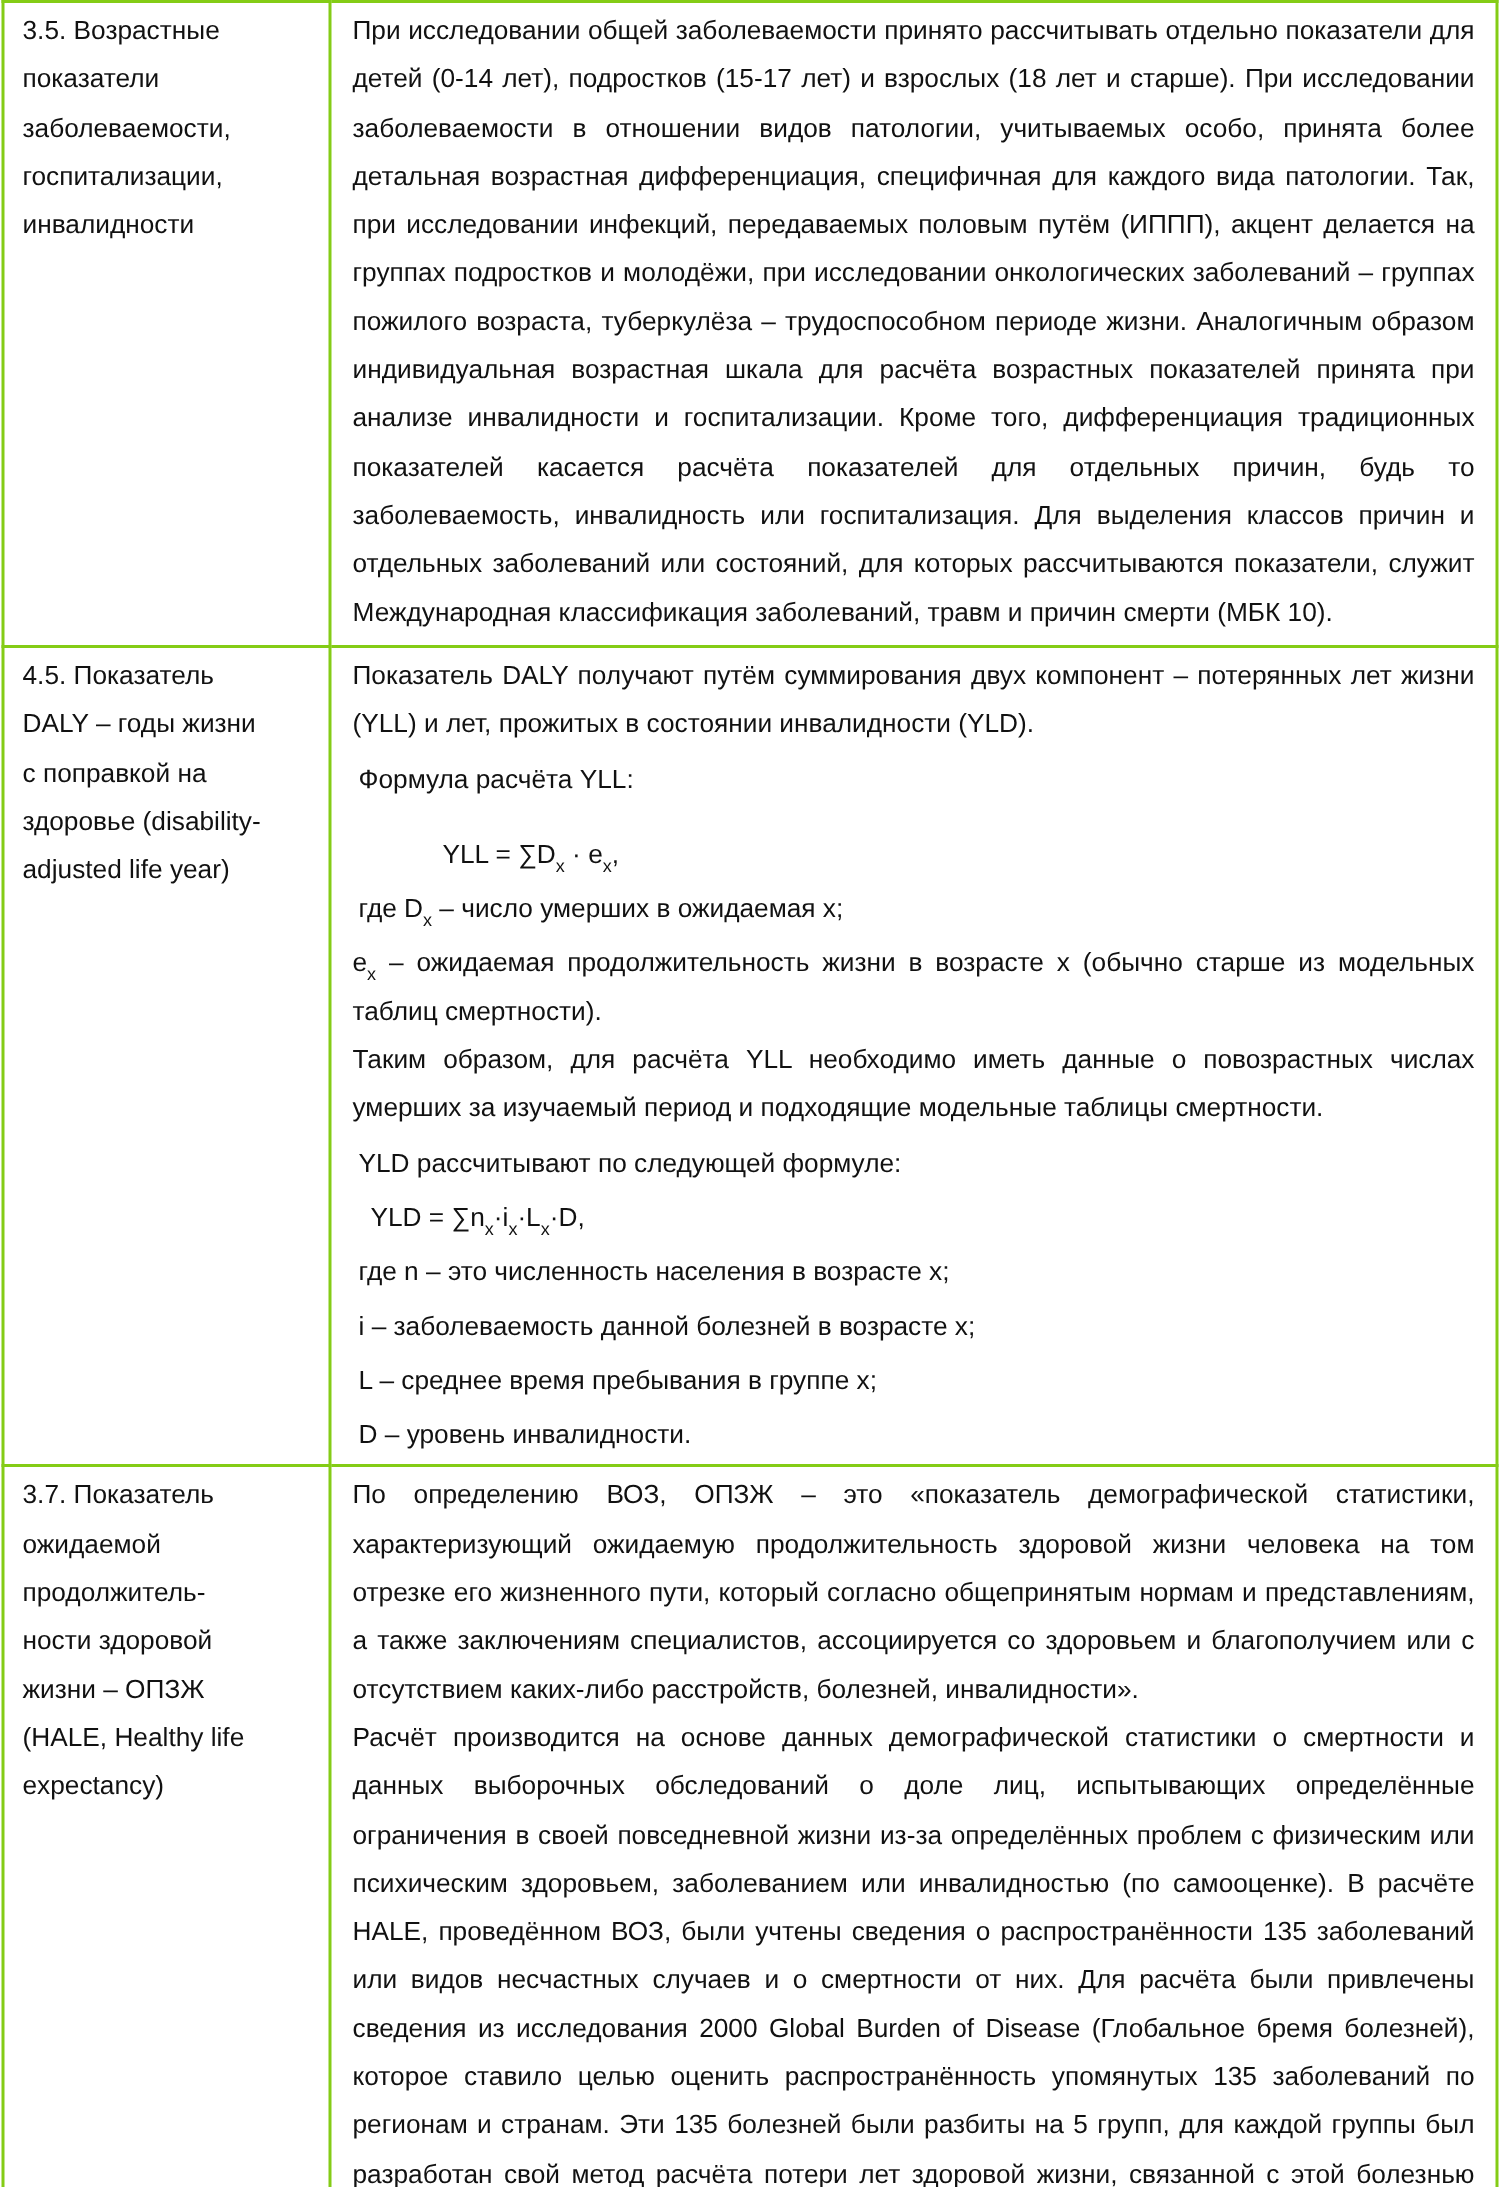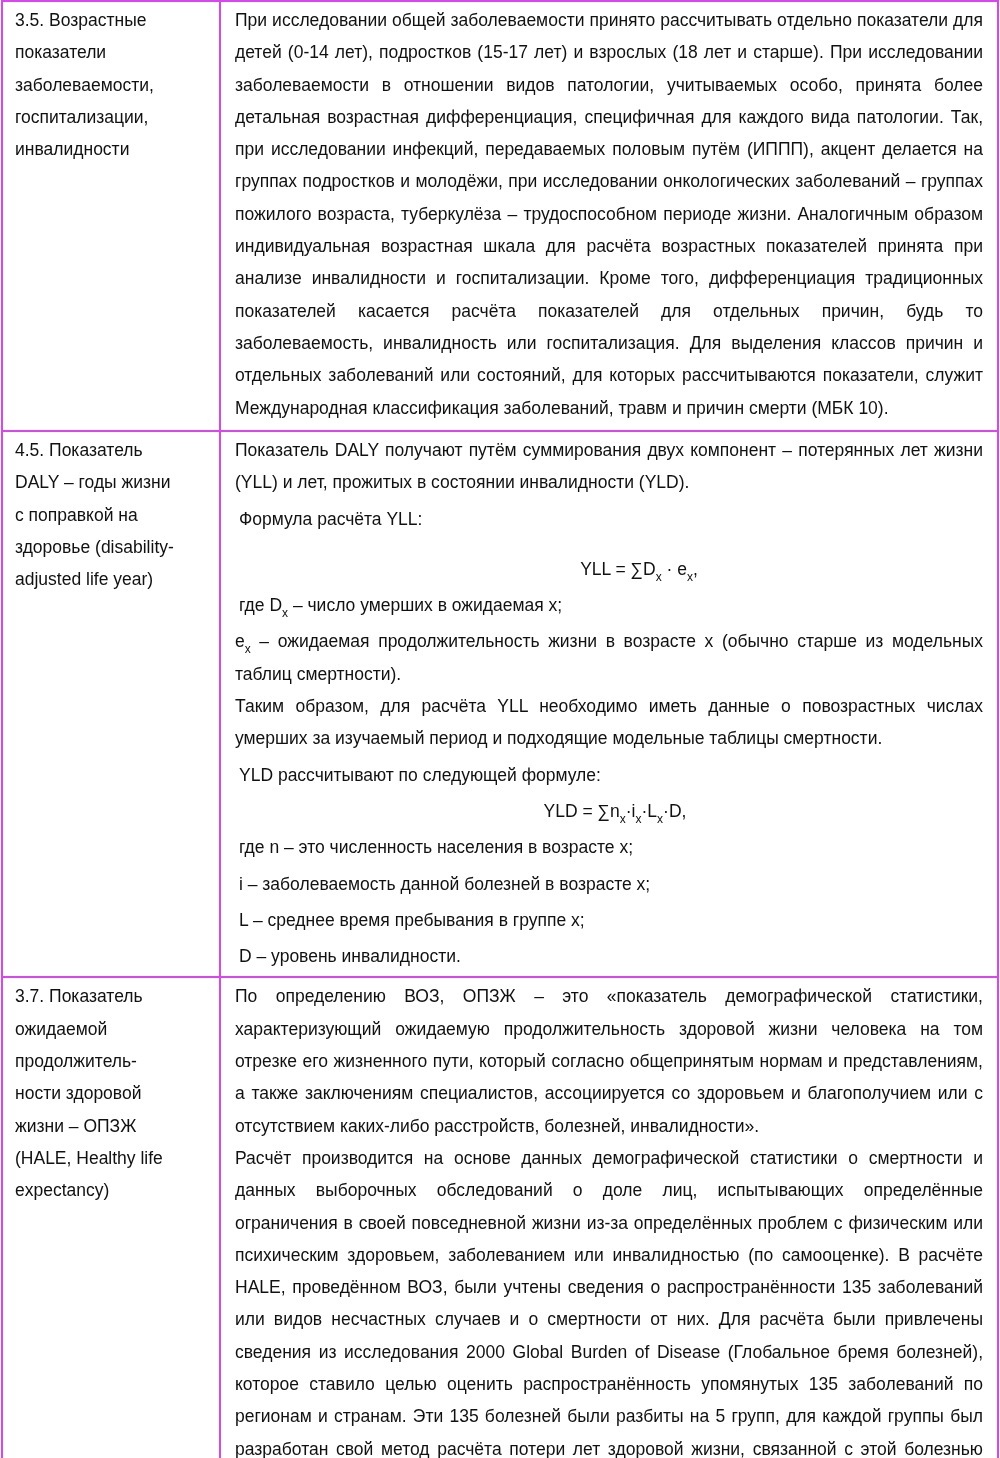--- a/index.html
+++ b/index.html
@@ -8,33 +8,33 @@
     font-family: "Liberation Sans", sans-serif;
     color: #111111;
   }
   table.doc {
     border-collapse: collapse;
     width: 998px;
     margin-left: 1px;
     table-layout: fixed;
   }
   table.doc td {
-    border: 2px solid #d946ef;
+    border: 2px solid #84cc16;
     vertical-align: top;
     font-size: 17.5px;
     line-height: 32.3px;
   }
   td.term { width: 198px; padding: 2px 6px 0 12px; text-align: left; }
   td.desc { padding: 2px 14px 0 14px; text-align: justify; }
   tr.r1 td { height: 426px; }
   tr.r2 td { height: 498px; }
   tr.r3 td { height: 508px; }
   .para { margin: 0; }
   .gap { margin-top: 8px; }
-  .formula { text-align: center; margin: 10px 0 0 0; }
+  .formula { text-align: left; margin: 10px 0 0 0; }
   .formula.yll { padding-left: 60px; margin-top: 18px; margin-bottom: 2px; }
   .formula.yld { padding-left: 12px; margin-top: 0; }
   sub { font-size: 12px; vertical-align: -6px; line-height: 0; }
   .defline { margin: 4px; text-align: left; }
 </style>
 </head>
 <body>
 
 <table class="doc">
   <tbody>

